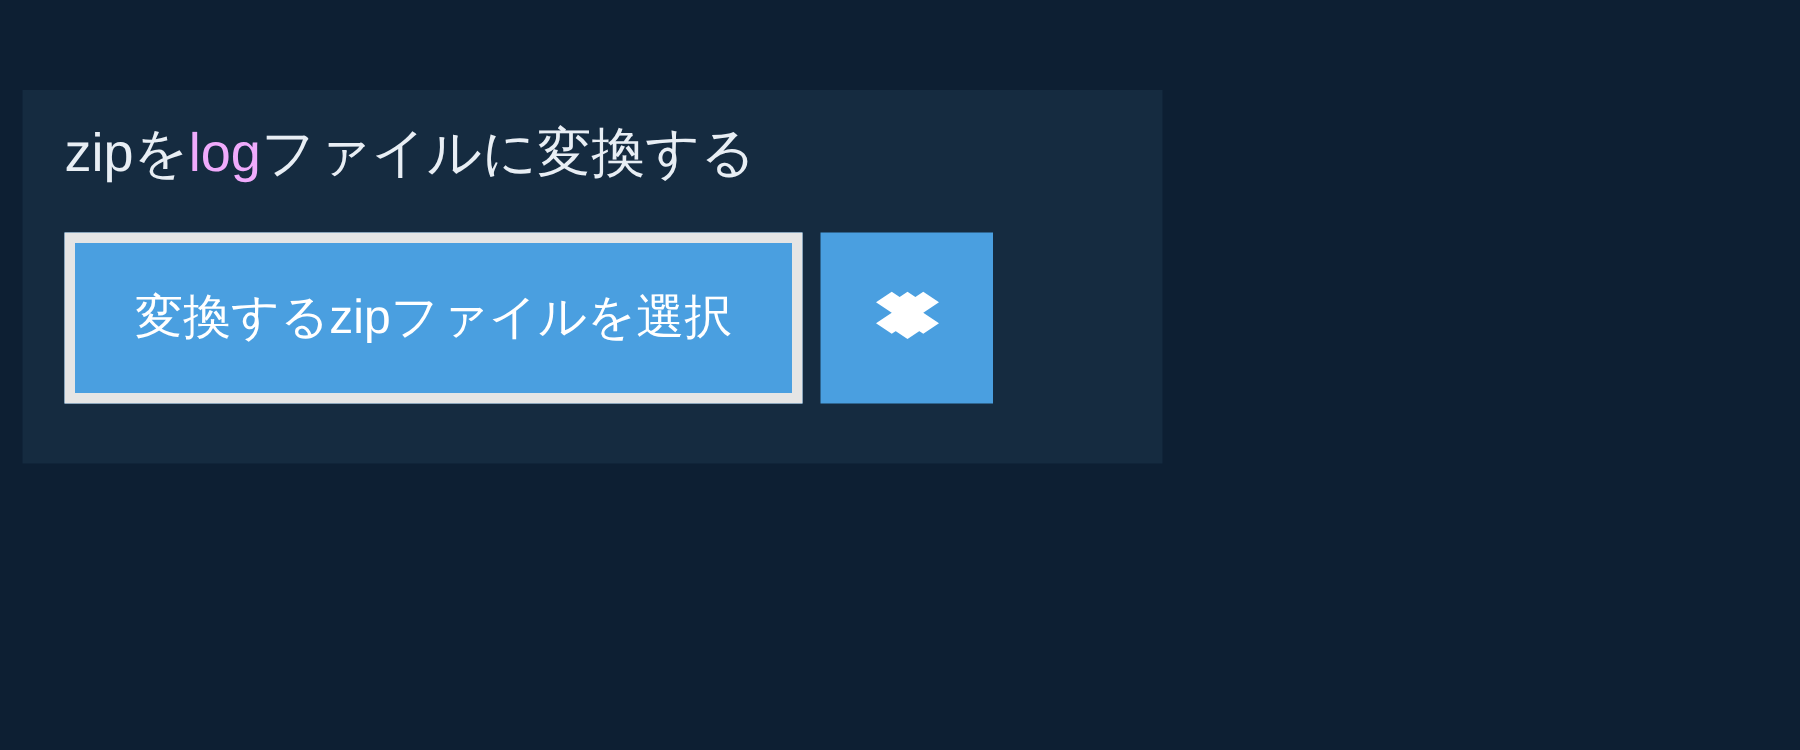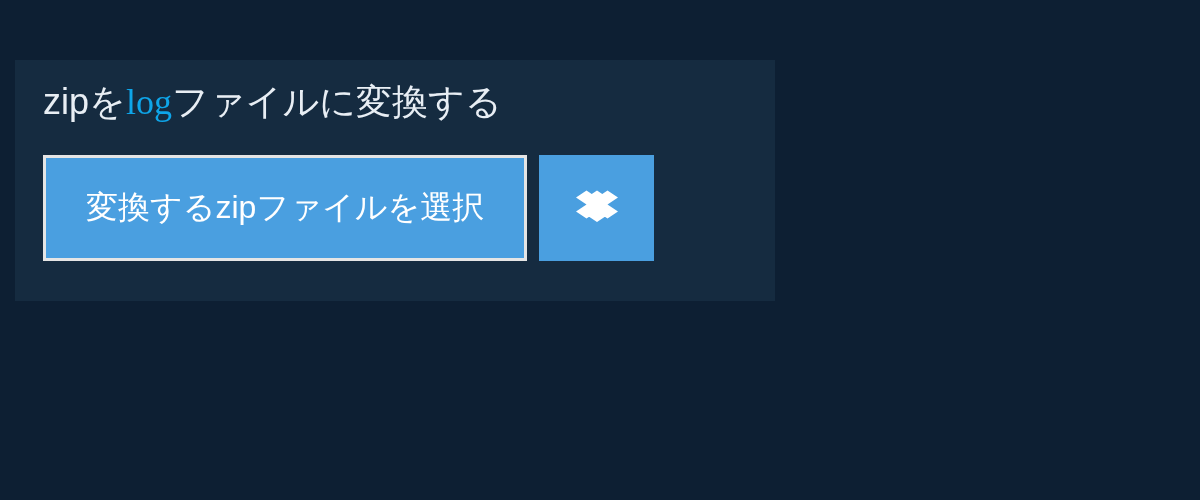--- a/index.html
+++ b/index.html
@@ -21,31 +21,30 @@
       width: 760px;
     }
     .heading {
       font-size: 36px;
       font-weight: 400;
       color: #e8eef4;
       padding: 18px 28px 28px 28px;
       display: inline-block;
     }
     .heading-to {
-      color: #0ea5e9;
-      font-family: Liberation Serif, serif;
+      color: #f0abfc;
     }
     .button-row {
       display: flex;
       gap: 12px;
       padding-left: 28px;
     }
     .select-button {
       background-color: #4a9fe0;
-      border: 3px solid #e5e5e5;
+      border: 7px solid #e5e5e5;
       color: #ffffff;
       font-size: 32px;
       font-weight: 400;
       padding: 28px 40px;
       cursor: pointer;
       display: flex;
       align-items: center;
       justify-content: center;
       font-family: inherit;
     }

